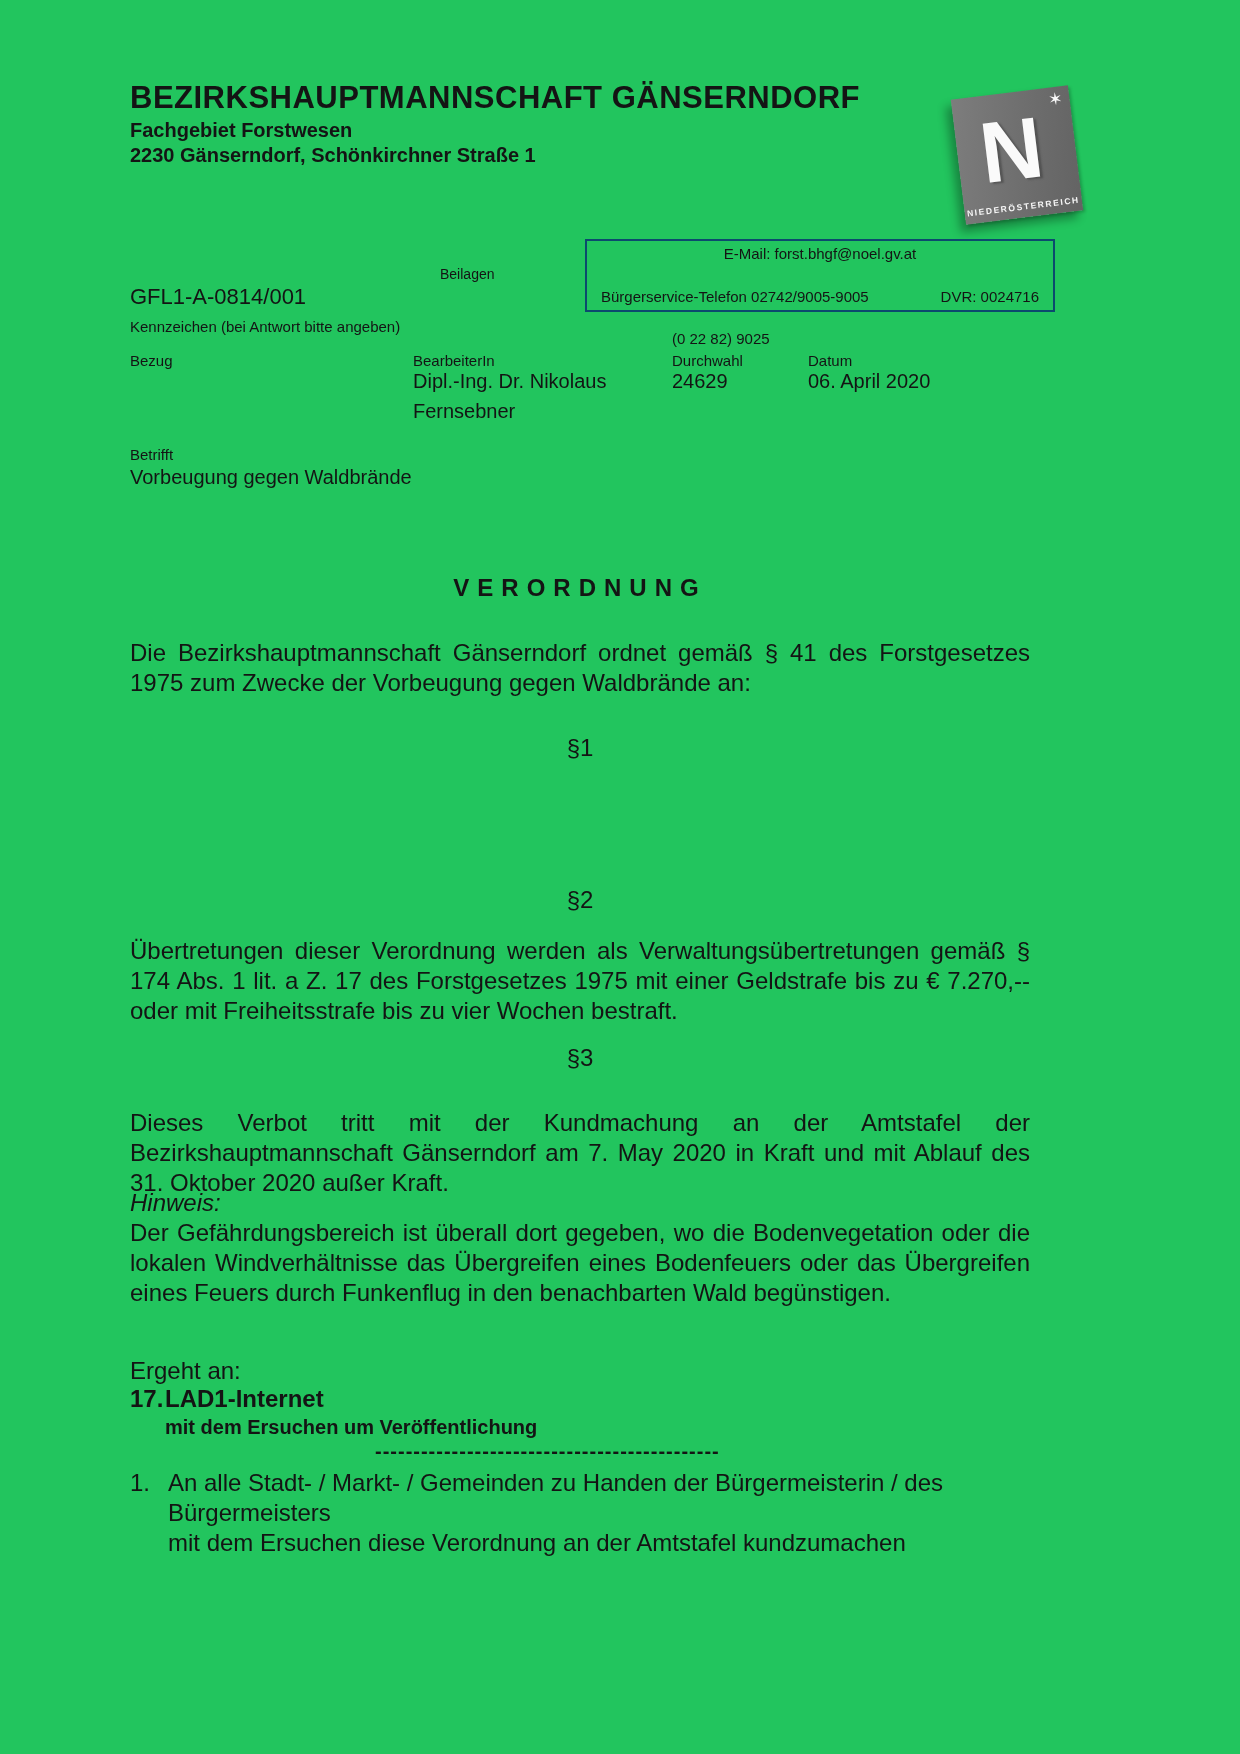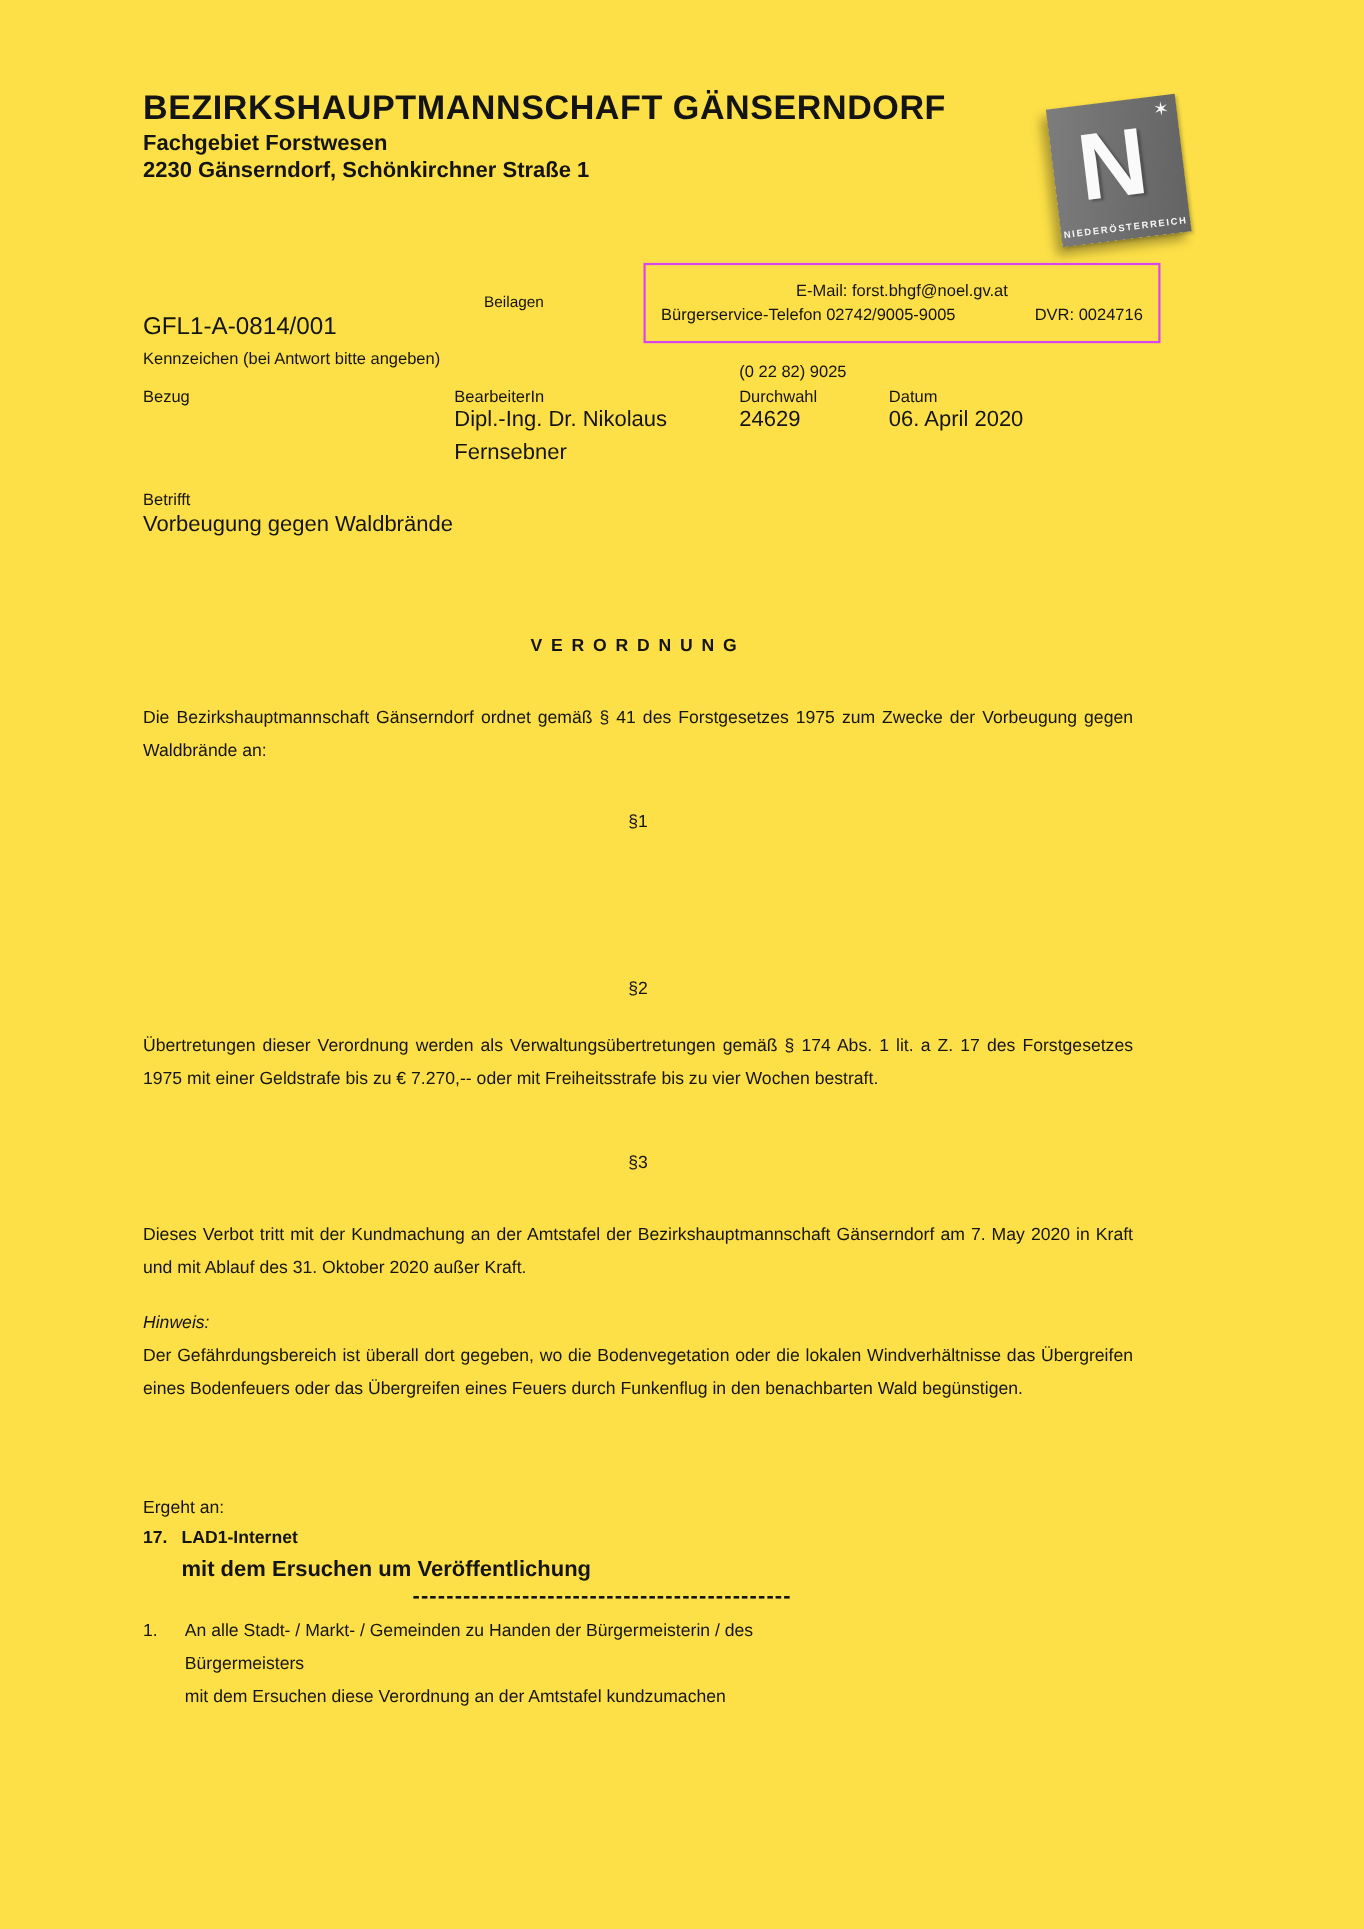--- a/index.html
+++ b/index.html
@@ -1,21 +1,21 @@
 <!DOCTYPE html>
 <html><head>
 <meta charset="utf-8">
 <style>
   html,body{margin:0;padding:0;background:#e8e8e8;}
   .page{
     position:relative;
     width:1240px;
     height:1754px;
     margin:0 auto;
-    background:#fde047;
+    background:#22c55e;
     font-family:"Liberation Sans", sans-serif;
     color:#141414;
     overflow:hidden;
   }
   .abs{position:absolute;}
   
   .org-title{left:130px;top:80px;font-size:31px;font-weight:bold;letter-spacing:0.5px;white-space:nowrap;}
   .org-sub1{left:130px;top:119px;font-size:20px;font-weight:bold;}
   .org-sub2{left:130px;top:144px;font-size:20px;font-weight:bold;}
   
@@ -36,43 +36,43 @@
     position:absolute;left:0;right:0;bottom:6px;text-align:center;
     color:#f5f5f5;font-size:8.5px;letter-spacing:1.6px;font-weight:bold;white-space:nowrap;
   }
   
   .beilagen{left:440px;top:266px;font-size:14px;}
   .ref-number{left:130px;top:284px;font-size:22px;}
   .ref-note{left:130px;top:318px;font-size:15px;}
   
   .contact-box{
     left:585px;top:239px;width:470px;height:73px;
-    border:2px solid #d946ef;box-sizing:border-box;
-    display:flex;flex-direction:column;justify-content:center;
+    border:2px solid #0c4a6e;box-sizing:border-box;
+    display:flex;flex-direction:column;justify-content:space-between;
     padding:2px 14px;font-size:15px;line-height:22px;
   }
   .contact-line-center{text-align:center;}
   .contact-line-split{display:flex;justify-content:space-between;}
   
   .phone-prefix{left:672px;top:330px;font-size:15px;}
   .lbl{font-size:15px;}
   .bezug-label{left:130px;top:352px;}
   .bearbeiter-label{left:413px;top:352px;}
   .durchwahl-label{left:672px;top:352px;}
   .datum-label{left:808px;top:352px;}
   .val{font-size:20px;}
   .bearbeiter-1{left:413px;top:370px;}
   .bearbeiter-2{left:413px;top:400px;}
   .durchwahl-val{left:672px;top:370px;}
   .datum-val{left:808px;top:370px;}
   
   .betrifft-label{left:130px;top:446px;font-size:15px;}
   .subject-text{left:130px;top:466px;font-size:20px;}
   
-  .body-block{left:130px;width:900px;font-size:16px;line-height:30px;}
+  .body-block{left:130px;width:900px;font-size:24px;line-height:30px;}
   .decree-title{top:573px;text-align:center;font-weight:bold;letter-spacing:8px;}
   .p-intro{top:638px;text-align:justify;}
   .s1-label{top:733px;text-align:center;}
   .s1-text{top:782px;text-align:center;font-weight:bold;}
   .s2-label{top:885px;text-align:center;}
   .s2-text{top:936px;text-align:justify;}
   .s3-label{top:1043px;text-align:center;}
   .s3-text{top:1108px;text-align:justify;}
   .hinweis-label{top:1188px;font-style:italic;}
   .hinweis-text{top:1218px;text-align:justify;}

